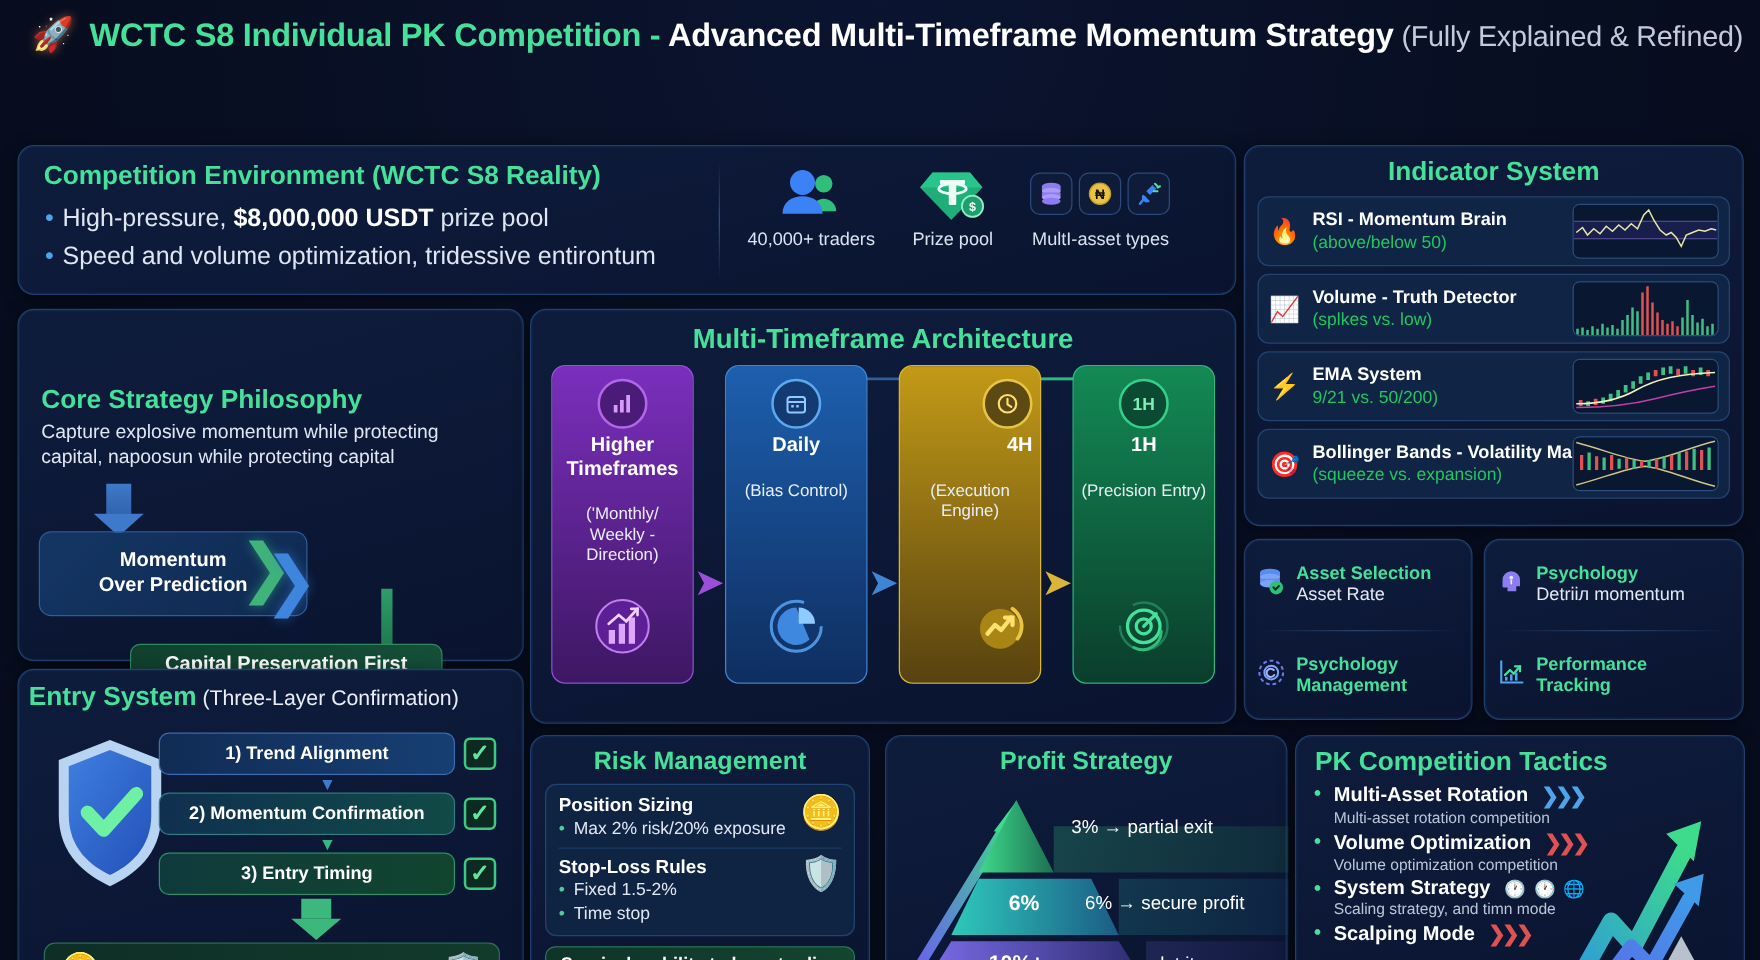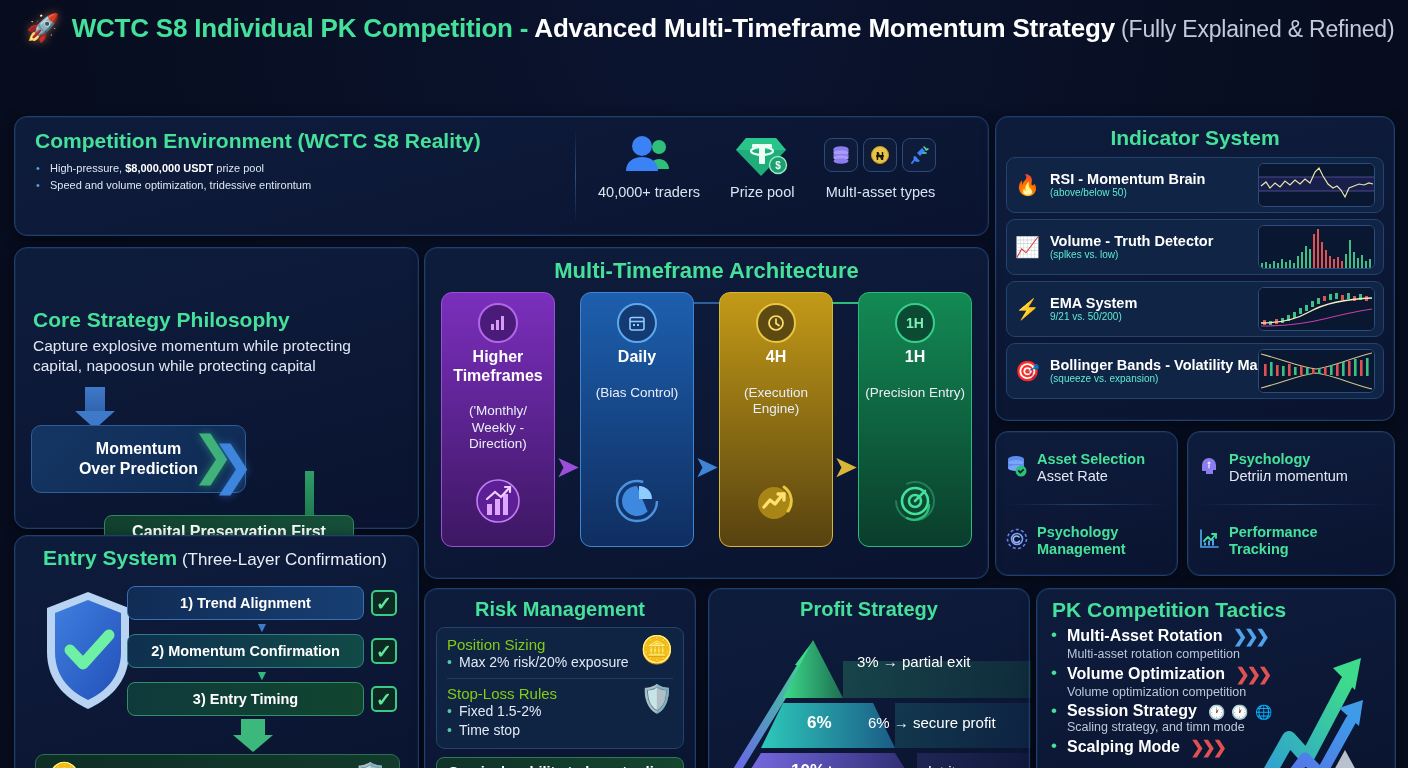--- a/index.html
+++ b/index.html
@@ -29,41 +29,41 @@
     box-shadow: 0 0 0 1px rgba(40,90,150,.18) inset, 0 3px 14px rgba(0,0,0,.45);
   }
   .ptitle { color:#45e09a; font-weight:bold; }
 
   
   #p-comp { left:14px; top:62px; width:975px; height:120px; }
   .comp-inner { display:flex; height:100%; }
   .comp-left { flex:0 0 560px; padding:12px 0 0 20px; }
   .comp-left h2 { font-size:21px; color:#45e09a; margin-bottom:7px; }
   .comp-left ul { list-style:none; }
-  .comp-left li { color:#dfe6f2; font-size:11px; line-height:1.5; position:relative; padding-left:15px; }
+  .comp-left li { color:#dfe6f2; font-size:20px; line-height:1.5; position:relative; padding-left:15px; }
   .comp-left li::before { content:"•"; position:absolute; left:1px; color:#4fa3e8; }
   .comp-left li b { color:#ffffff; font-weight:bold; }
   .comp-div { width:1px; background:linear-gradient(180deg,transparent,#2b4f80,transparent); margin:12px 22px 12px 0; }
   .stats { display:flex; align-items:flex-start; gap:30px; padding-top:14px; }
   .stat { text-align:center; width:auto; }
   .stat .ic { height:48px; display:flex; align-items:center; justify-content:center; }
   .stat .lb { color:#dbe3f0; font-size:14.5px; margin-top:5px; white-space:nowrap; }
   .badges { display:flex; gap:5px; }
   .badge { width:34px;height:34px;border-radius:8px;border:1px solid #2a4a7d;
            background:#0e1c3a;display:flex;align-items:center;justify-content:center;font-size:18px;}
 
   
   #p-ind { left:995px; top:62px; width:400px; height:305px; }
   #p-ind .ptitle { font-size:21px; text-align:center; padding:9px 0 7px; }
   .ind-row { display:flex; align-items:center; gap:9px; margin:0 10px 6px; padding:7px 8px;
              background:#102545; border:1px solid #23436f; border-radius:9px; height:56px; }
   .ind-emoji { font-size:20px; width:26px; text-align:center; flex:0 0 26px; }
   .ind-txt { flex:1; min-width:0; }
   .ind-t { color:#fff; font-weight:bold; font-size:14.5px; line-height:1.15; white-space:nowrap; }
-  .ind-s { color:#5eead4; font-size:10px; line-height:1.2; }
+  .ind-s { color:#22c55e; font-size:14px; line-height:1.2; }
   .thumb { flex:0 0 117px; height:44px; border:1px solid #2b4d7e; border-radius:6px; background:#0a1730; overflow:hidden; }
   .thumb svg { display:block; }
 
   
   #p-sm1 { left:995px; top:377px; width:183px; height:145px; }
   #p-sm2 { left:1187px; top:377px; width:208px; height:145px; }
   .sm-item { display:flex; align-items:center; gap:8px; padding:10px 9px; height:72px; }
   .sm-sep { height:1px; background:linear-gradient(90deg,transparent,#24456f,transparent); margin:0 10px; }
   .sm-ic { font-size:20px; flex:0 0 24px; text-align:center; }
   .sm-t { color:#45e09a; font-weight:bold; font-size:14.5px; line-height:1.15; }
@@ -88,21 +88,21 @@
              border-radius:8px; display:flex;align-items:center;justify-content:center;
              color:#fff;font-weight:bold;font-size:16px;}
   .stem { position:absolute; left:290px; top:90px; width:9px; height:46px; background:linear-gradient(180deg,#2f9d6a,#1f7a4e); }
   .chev { position:absolute; left:176px; top:48px; font-size:52px; color:#3fb37a; line-height:1; text-shadow:0 0 9px rgba(60,190,130,.55);}
   .chev2{ position:absolute; left:196px; top:58px; font-size:52px; color:#3e86dd; line-height:1; text-shadow:0 0 9px rgba(60,130,220,.55);}
   .da-stem { position:absolute; left:70px; top:6px; width:20px; height:26px; background:linear-gradient(180deg,#3f79c9,#2f63ad); }
   .da-head { position:absolute; left:60px; top:30px; width:0;height:0;border-left:20px solid transparent;border-right:20px solid transparent;border-top:18px solid #3f79c9; }
 
   
   #p-entry { left:14px; top:481px; width:405px; height:276px; }
-  #p-entry .eh { padding:10px 0 6px 28px; }
+  #p-entry .eh { padding:10px 0 6px 8px; }
   #p-entry .eh .a { color:#45e09a; font-weight:bold; font-size:21px; }
   #p-entry .eh .b { color:#e9eef7; font-size:17px; }
   .shield-big { position:absolute; left:24px; top:52px; width:98px; height:125px; }
   .steps { position:absolute; left:112px; top:50px; width:270px; }
   .step-row { display:flex; align-items:center; gap:7px; margin-bottom:3px; }
   .step { flex:1; height:34px; border-radius:8px; display:flex;align-items:center;justify-content:center;
           color:#fff;font-weight:bold;font-size:14.5px; }
   .s1 { background:linear-gradient(90deg,#102c55,#173f72); border:1px solid #3a6fb5; }
   .s2 { background:linear-gradient(90deg,#0f3050,#114a46); border:1px solid #2f7e84; }
   .s3 { background:linear-gradient(90deg,#0f3a3c,#11452f); border:1px solid #2f9166; }
@@ -119,40 +119,40 @@
   .bd-head { width:0;height:0;border-left:20px solid transparent;border-right:20px solid transparent;border-top:17px solid #3cb87d; }
 
   
   #p-mtf { left:424px; top:193px; width:565px; height:332px; }
   #p-mtf .ptitle { font-size:22px; text-align:center; padding:10px 0 8px; }
   .tf-wrap { position:relative; display:flex; justify-content:space-between; padding:0 16px; height:255px; }
   .tf-col { width:118px; border-radius:11px; padding:10px 6px 0; position:relative;
             display:flex; flex-direction:column; align-items:center; }
   .tfc1 { background:linear-gradient(180deg,#7b2fbd,#3d1763); border:1px solid #9b4fd8; }
   .tfc2 { background:linear-gradient(180deg,#1d5fae,#0f2e60); border:1px solid #3f85d6; }
-  .tfc3 { background:linear-gradient(180deg,#c39a17,#574210); border:1px solid #d9b636; }
+  .tfc3 { background:linear-gradient(180deg,#c39a17,#574210); border:1px solid #d9b636;align-items:flex-end; }
   .tfc4 { background:linear-gradient(180deg,#138a54,#0a3d2c); border:1px solid #2bbb7c; }
   .tf-badge { width:40px;height:40px;border-radius:50%; display:flex;align-items:center;justify-content:center;
               font-size:17px; margin-bottom:5px; }
   .b1 { background:#4a1b78; border:2px solid #b266e8; color:#d59bf5; }
   .b2 { background:#133a72; border:2px solid #5ea8ef; color:#8ecbff; }
   .b3 { background:#5d4a12; border:2px solid #e8c542; color:#ffe070; }
   .b4 { background:#0b4a33; border:2px solid #34d08a; color:#7ef0b6; font-weight:bold; font-size:14px; }
   .tf-t { color:#fff; font-weight:bold; font-size:16px; text-align:center; line-height:1.16; }
   .tf-s { color:#e8eef8; font-size:13.5px; text-align:center; line-height:1.22; margin-top:18px; }
   .tf-emoji { margin-top:auto; margin-bottom:14px; font-size:42px; line-height:1; }
   .tf-sep { align-self:center; font-size:30px; line-height:1; margin-top:95px; }
   .sep1 { color:#9b4fd8; } .sep2 { color:#3f85d6; } .sep3 { color:#d9b636; }
   .conn { position:absolute; left:0; top:0; pointer-events:none; }
 
   
   #p-risk { left:424px; top:534px; width:272px; height:223px; }
   #p-risk .ptitle { font-size:20px; text-align:center; padding:9px 0 6px; }
   .risk-card { margin:0 11px; background:#0f2342; border:1px solid #22436f; border-radius:9px; padding:8px 10px; position:relative; }
-  .risk-h { color:#84cc16; font-weight:normal; font-size:15px; }
+  .risk-h { color:#ffffff; font-weight:bold; font-size:15px; }
   .risk-li { color:#e2e9f5; font-size:14px; padding-left:12px; position:relative; line-height:1.35; }
   .risk-li::before { content:"•"; position:absolute; left:0; color:#52c9a0; }
   .risk-hr { height:1px; background:#1f3c63; margin:6px 0; }
   .risk-ic { position:absolute; right:9px; font-size:27px; }
   .risk-foot { margin:8px 11px 0; height:31px; background:linear-gradient(90deg,#0f3328,#14452f);
                border:1px solid #2d7a57; border-radius:8px; display:flex;align-items:center;justify-content:center;
                color:#fff;font-weight:bold;font-size:14.5px; }
 
   
   #p-profit { left:708px; top:534px; width:322px; height:223px; }
@@ -682,21 +682,21 @@
       <div class="pk-s">Multi-asset rotation competition</div>
     </div>
 
     <div class="pk-li">
       <span class="pk-t">Volume Optimization</span>
       <span class="pk-ch" style="color:#e05252">❯❯❯</span>
       <div class="pk-s">Volume optimization competition</div>
     </div>
 
     <div class="pk-li">
-      <span class="pk-t">Session Strategy</span>
+      <span class="pk-t">System Strategy</span>
       <span class="clk">🕐 🕐 🌐</span>
       <div class="pk-s">Scaling strategy, and timn mode</div>
     </div>
 
     <div class="pk-li">
       <span class="pk-t">Scalping Mode</span>
       <span class="pk-ch" style="color:#e05252">❯❯❯</span>
     </div>
 
     <div class="pk-deco">

